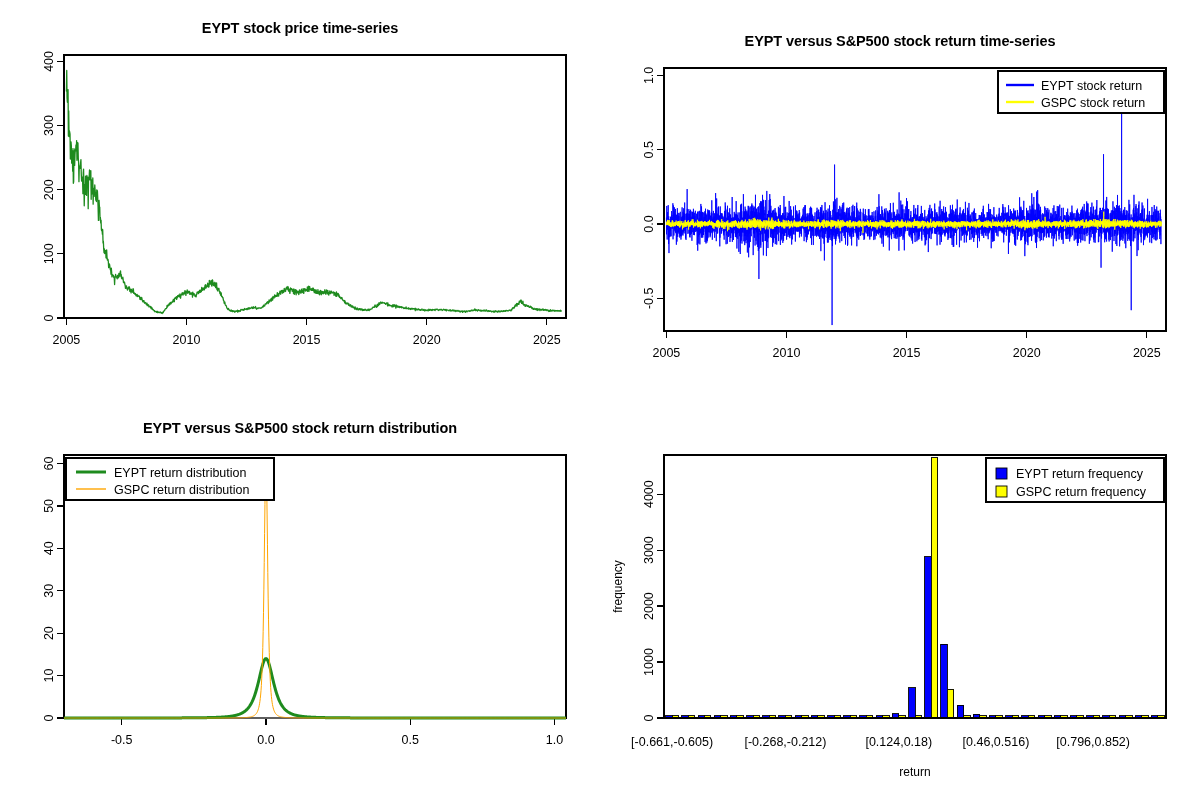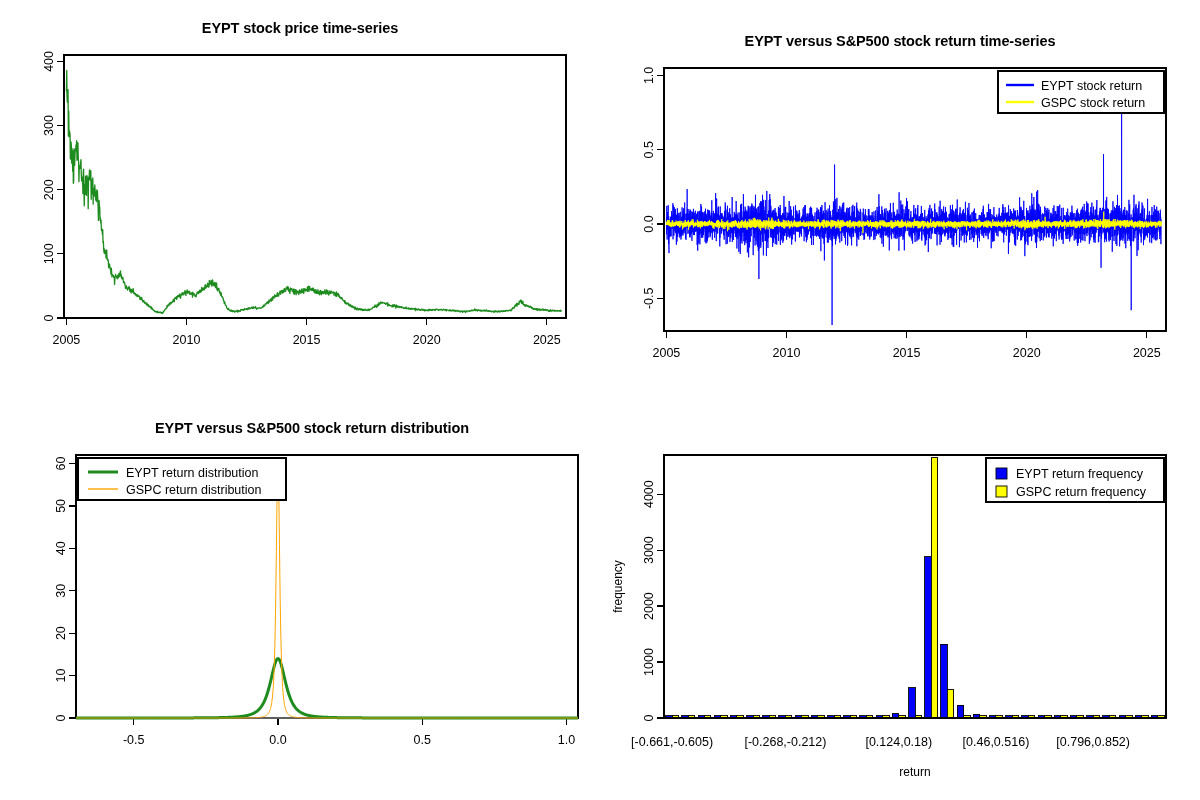--- a/index.html
+++ b/index.html
@@ -96,21 +96,21 @@
         <rect x="398" y="58" width="166" height="42" fill="#fff" stroke="#000" stroke-width="1.1" shape-rendering="crispEdges"></rect>
         <g>
           <line x1="406" y1="72" x2="434" y2="72" stroke="#0000FF" stroke-width="2.4"></line>
           <text x="441" y="76.5" class="legendtext">EYPT stock return</text>
           <line x1="406" y1="89" x2="434" y2="89" stroke="#FFFF00" stroke-width="2.4"></line>
           <text x="441" y="93.5" class="legendtext">GSPC stock return</text>
         </g>
       </svg>
   </div>
 
-  <div class="panel" style="left:12px;top:400px;">
+  <div class="panel" style="left:0px;top:400px;">
     <div class="panel-title" style="top:20px;">EYPT versus S&amp;P500 stock return distribution</div>
     <svg class="plotsvg" id="svg-density" width="600" height="400">
         <rect x="64" y="55" width="502" height="263" fill="none" stroke="#000" stroke-width="1.2" shape-rendering="crispEdges"></rect>
         <line x1="57" y1="318" x2="64" y2="318" stroke="#000" stroke-width="1.2" shape-rendering="crispEdges"></line>
         <text x="0" y="0" class="ylab" text-anchor="middle" transform="translate(48,318) rotate(-90)" dy="0.36em">0</text>
         <line x1="57" y1="275.5806451612903" x2="64" y2="275.5806451612903" stroke="#000" stroke-width="1.2" shape-rendering="crispEdges"></line>
         <text x="0" y="0" class="ylab" text-anchor="middle" transform="translate(48,275.5806451612903) rotate(-90)" dy="0.36em">10</text>
         <line x1="57" y1="233.16129032258064" x2="64" y2="233.16129032258064" stroke="#000" stroke-width="1.2" shape-rendering="crispEdges"></line>
         <text x="0" y="0" class="ylab" text-anchor="middle" transform="translate(48,233.16129032258064) rotate(-90)" dy="0.36em">20</text>
         <line x1="57" y1="190.74193548387098" x2="64" y2="190.74193548387098" stroke="#000" stroke-width="1.2" shape-rendering="crispEdges"></line>

